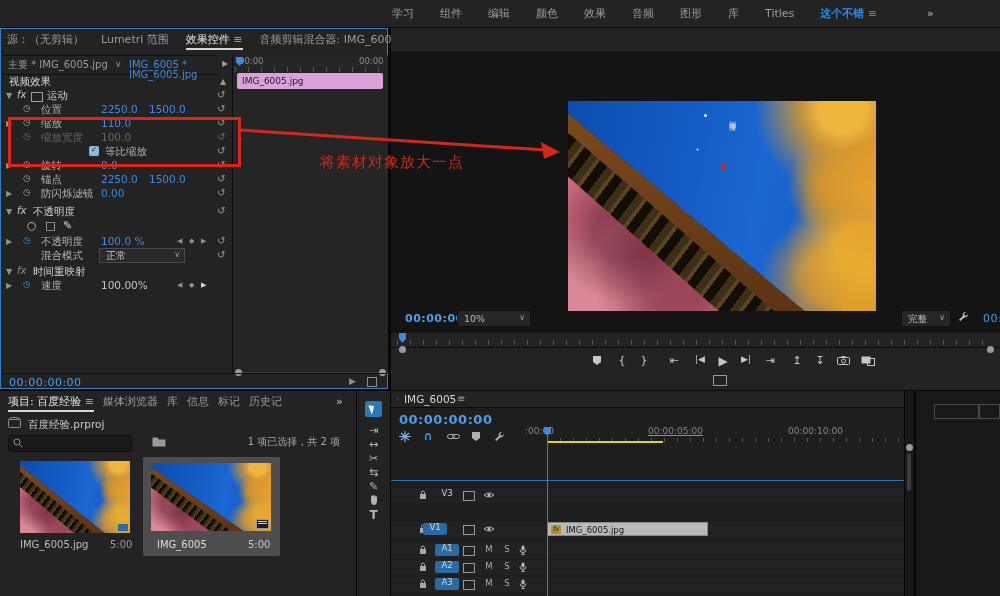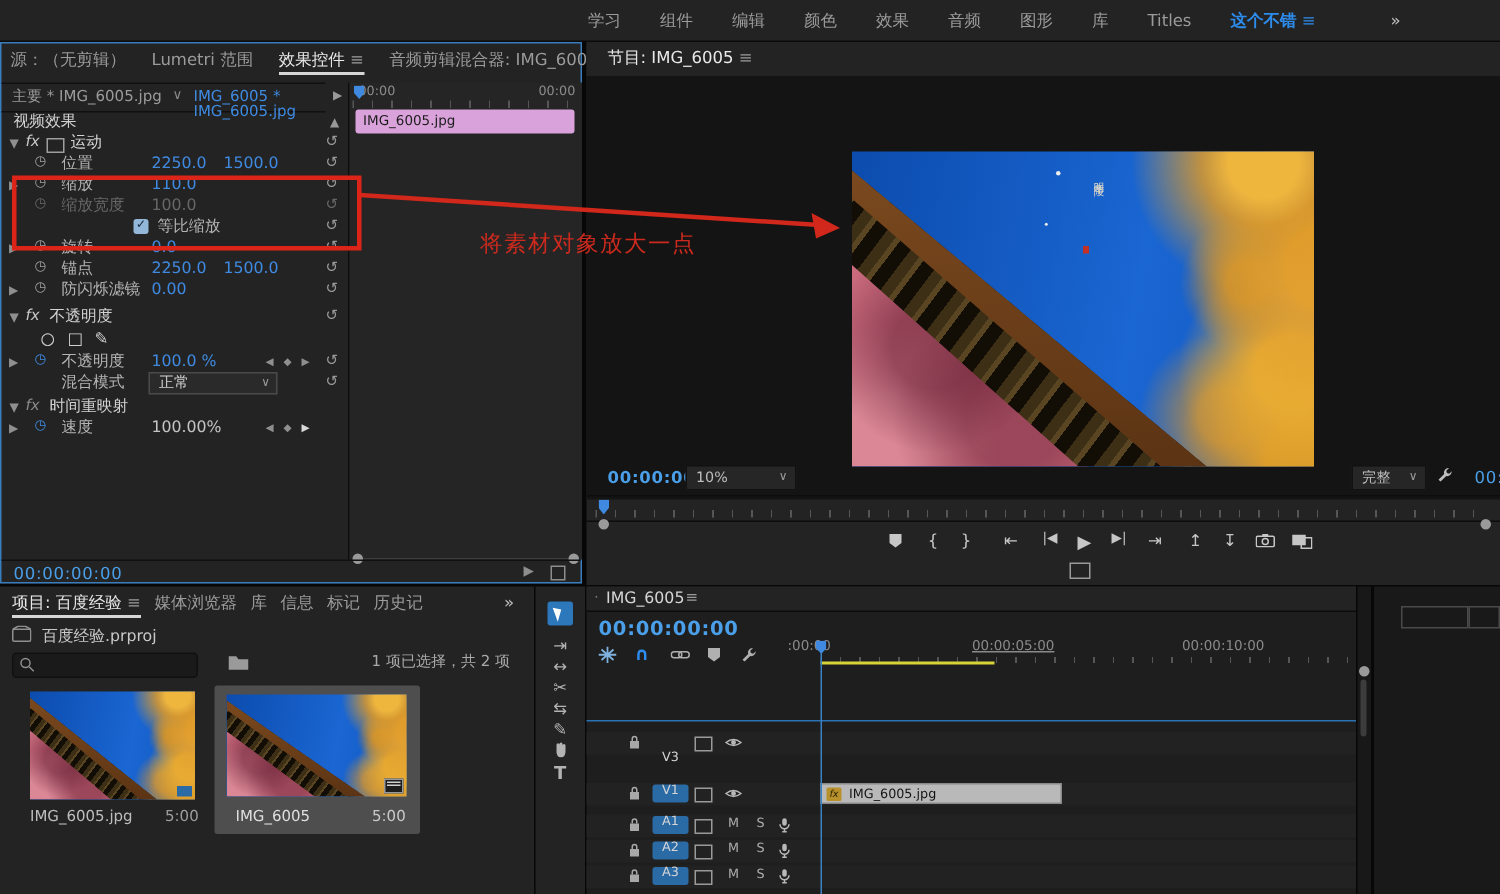--- a/index.html
+++ b/index.html
@@ -211,23 +211,20 @@
     </div>
 
     <div class="abs" style="left:0;top:344px;width:386px;height:15px;border-top:1px solid #101010;">
       <span class="abs tc" style="left:8px;top:3px;">00:00:00:00</span>
       <span class="abs" style="left:348px;top:3px;font-size:9px;color:#8d8d8d;">▶</span>
       <span class="abs" style="left:366px;top:3px;width:8px;height:8px;border:1px solid #8d8d8d;"></span>
     </div>
   </div>
 
   <div class="panel" style="left:391px;top:28px;width:609px;height:362px;">
-    <div class="abs" style="left:0;top:0;width:609px;height:23px;background:#232323;border-bottom:1px solid #0a0a0a;">
-      <span class="tabtxt tab-active abs" style="left:14px;top:5px;border-bottom:none;"><span>节目: IMG_6005</span> <span style="color:#9b9b9b;">≡</span></span>
-    </div>
     <div class="abs" style="left:0;top:23px;width:609px;height:282px;background:#141414;">
 
       <div class="photo" style="position:absolute;left:177px;top:50px;width:308px;height:210px;">
         <div class="ph-fol"></div>
         <div class="ph-wall"></div>
         <div class="ph-roof"></div>
         <div class="ph-eave"></div>
         <div class="ph-dots"></div>
         <span class="ph-wm">明孝陵</span>
         <div class="ph-seal"></div>
@@ -413,37 +410,37 @@
 
     <div class="abs" style="left:0;top:89px;width:513px;height:1px;background:#2b72b4;"></div>
 
     <div class="abs" style="left:0;top:97px;width:513px;height:15px;background:#222;">
       <span class="abs" style="left:28px;top:2px;">
           <svg width="8" height="10" viewBox="0 0 8 10">
             <rect x="1" y="4" width="6" height="5" fill="#a8a8a8"></rect>
             <path d="M2.5 4V2.5a1.5 1.5 0 0 1 3 0V4" fill="none" stroke="#a8a8a8"></path>
           </svg>
         </span>
-      <span class="trk-name" style="left:44px;margin-top:12px;">V3</span>
+      <span class="trk-name" style="left:44px;">V3</span>
       <span class="abs" style="left:72px;top:3px;width:10px;height:8px;border:1px solid #9a9a9a;"></span>
       <span class="abs" style="left:92px;top:3px;">
           <svg width="12" height="8" viewBox="0 0 12 8">
             <path d="M1 4Q6 0 11 4Q6 8 1 4Z" fill="none" stroke="#b8b8b8"></path>
             <circle cx="6" cy="4" r="1.6" fill="#b8b8b8"></circle>
           </svg>
         </span>
     </div>
     <div class="abs" style="left:0;top:131px;width:513px;height:15px;background:#222;">
       <span class="abs" style="left:28px;top:2px;">
           <svg width="8" height="10" viewBox="0 0 8 10">
             <rect x="1" y="4" width="6" height="5" fill="#a8a8a8"></rect>
             <path d="M2.5 4V2.5a1.5 1.5 0 0 1 3 0V4" fill="none" stroke="#a8a8a8"></path>
           </svg>
         </span>
-      <span class="trk-name trk-blue" style="left:44px;">V1</span>
+      <span class="trk-name trk-blue" style="left:32px;">V1</span>
       <span class="abs" style="left:72px;top:3px;width:10px;height:8px;border:1px solid #9a9a9a;"></span>
       <span class="abs" style="left:92px;top:3px;">
           <svg width="12" height="8" viewBox="0 0 12 8">
             <path d="M1 4Q6 0 11 4Q6 8 1 4Z" fill="none" stroke="#b8b8b8"></path>
             <circle cx="6" cy="4" r="1.6" fill="#b8b8b8"></circle>
           </svg>
         </span>
 
       <div class="abs" style="left:156px;top:0;width:161px;height:14px;background:#b9b9b9;border:1px solid #888;box-sizing:border-box;">
         <span class="abs" style="left:3px;top:2px;width:10px;height:9px;background:#b8912c;border-radius:1px;color:#2a2400;font-size:6.5px;font-style:italic;text-align:center;line-height:9px;">fx</span>

